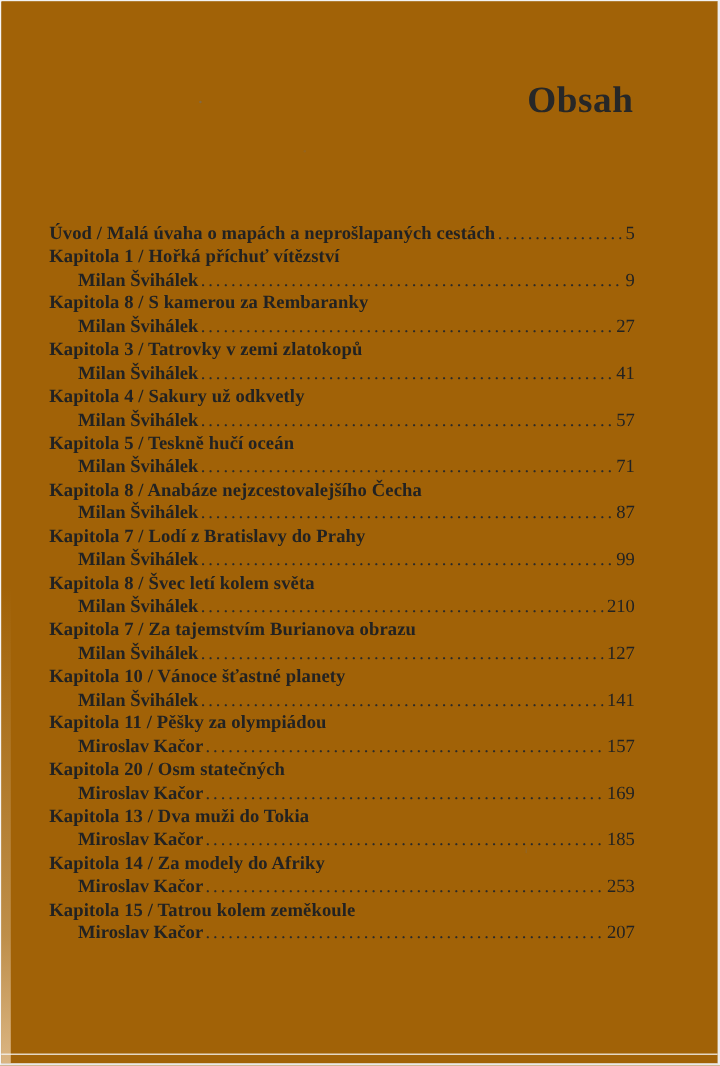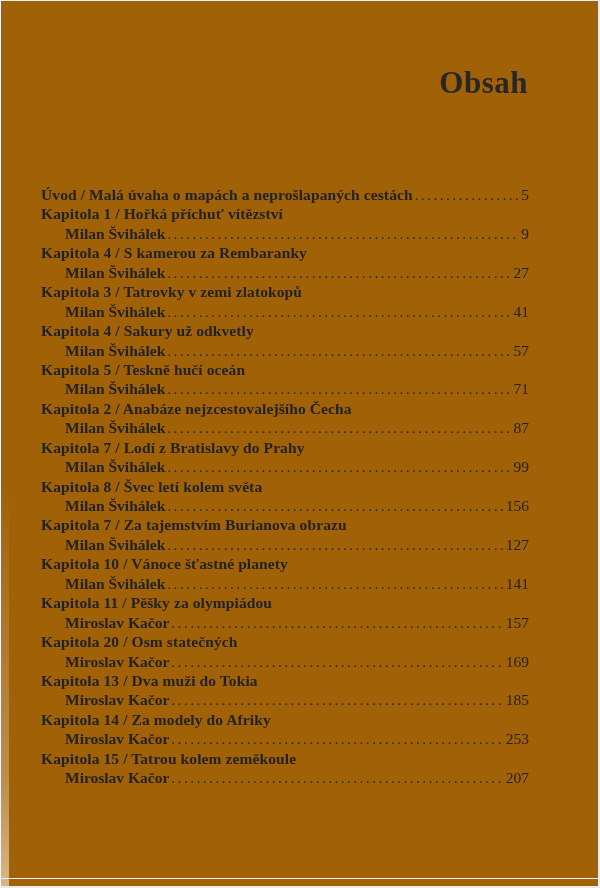--- a/index.html
+++ b/index.html
@@ -121,21 +121,21 @@
       </div>
       <div class="row">
         <span class="entry-title">Kapitola 1 / Hořká příchuť vítězství</span>
       </div>
       <div class="row author-row">
         <span class="author-name">Milan Švihálek</span>
         <span class="dots"></span>
         <span class="page-num">9</span>
       </div>
       <div class="row">
-        <span class="entry-title">Kapitola 4 / S kamerou za Rembaranky</span>
+        <span class="entry-title">Kapitola 8 / S kamerou za Rembaranky</span>
       </div>
       <div class="row author-row">
         <span class="author-name">Milan Švihálek</span>
         <span class="dots"></span>
         <span class="page-num">27</span>
       </div>
       <div class="row">
         <span class="entry-title">Kapitola 3 / Tatrovky v zemi zlatokopů</span>
       </div>
       <div class="row author-row">
@@ -153,42 +153,42 @@
       </div>
       <div class="row">
         <span class="entry-title">Kapitola 5 / Teskně hučí oceán</span>
       </div>
       <div class="row author-row">
         <span class="author-name">Milan Švihálek</span>
         <span class="dots"></span>
         <span class="page-num">71</span>
       </div>
       <div class="row">
-        <span class="entry-title">Kapitola 2 / Anabáze nejzcestovalejšího Čecha</span>
+        <span class="entry-title">Kapitola 8 / Anabáze nejzcestovalejšího Čecha</span>
       </div>
       <div class="row author-row">
         <span class="author-name">Milan Švihálek</span>
         <span class="dots"></span>
         <span class="page-num">87</span>
       </div>
       <div class="row">
         <span class="entry-title">Kapitola 7 / Lodí z Bratislavy do Prahy</span>
       </div>
       <div class="row author-row">
         <span class="author-name">Milan Švihálek</span>
         <span class="dots"></span>
         <span class="page-num">99</span>
       </div>
       <div class="row">
         <span class="entry-title">Kapitola 8 / Švec letí kolem světa</span>
       </div>
       <div class="row author-row">
         <span class="author-name">Milan Švihálek</span>
         <span class="dots"></span>
-        <span class="page-num">156</span>
+        <span class="page-num">210</span>
       </div>
       <div class="row">
         <span class="entry-title">Kapitola 7 / Za tajemstvím Burianova obrazu</span>
       </div>
       <div class="row author-row">
         <span class="author-name">Milan Švihálek</span>
         <span class="dots"></span>
         <span class="page-num">127</span>
       </div>
       <div class="row">

